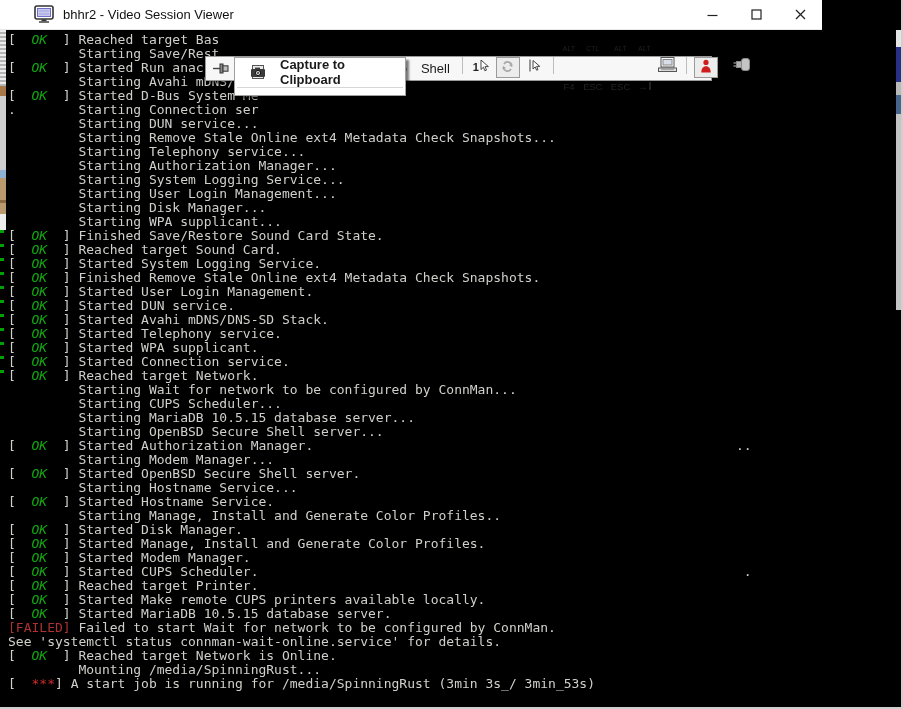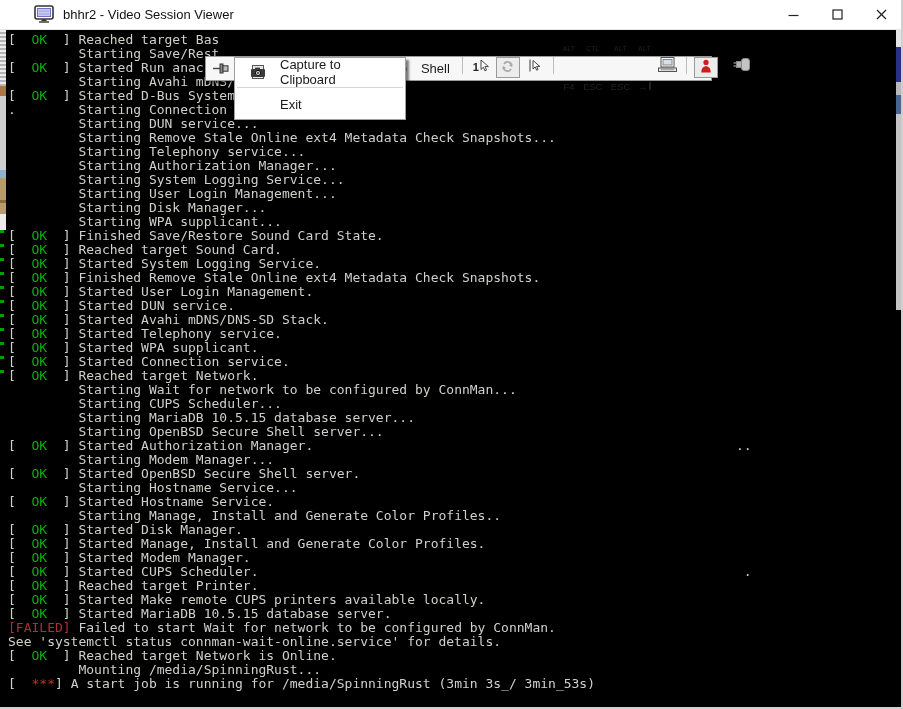--- a/index.html
+++ b/index.html
@@ -3,38 +3,38 @@
 <meta charset="utf-8">
 <style>
   html,body{margin:0;padding:0;background:#333;}
   #screen{
     position:relative;width:903px;height:709px;overflow:hidden;
     background:var(--c-bg,#000);
     font-family:"Liberation Sans",sans-serif;
   }
   
   .titlebar{
-    position:absolute;left:0;top:0;width:903px;height:30px;background:#ffffff;
+    position:absolute;left:0;top:0;width:822px;height:30px;background:#ffffff;
     z-index:20;display:flex;align-items:center;border-bottom:1px solid #e8e8e8;box-sizing:border-box;
   }
   .title-icon{margin-left:34px;display:flex;align-items:center;}
   .title-text{margin-left:9px;font-size:13px;color:#111;}
   .win-controls{position:absolute;right:0;top:0;height:30px;display:flex;align-items:stretch;}
   .win-btn{width:44px;display:flex;align-items:center;justify-content:center;cursor:default;}
   
   .console{
     position:absolute;left:0;top:30px;width:903px;height:679px;background:var(--c-bg,#000);z-index:1;
   }
   #console-lines{
     position:absolute;left:8px;top:3px;
     font-family:"DejaVu Sans Mono",monospace;font-size:13px;line-height:14px;
     color:var(--c-text,#d0d0cb);white-space:pre;
   }
   .cl{height:14px;}
-  .c-ok{color:var(--c-ok,#10ac10);}
+  .c-ok{color:var(--c-ok,#10ac10);font-style:italic;}
   .c-fail{color:var(--c-fail,#b23232);}
   .c-stars{color:var(--c-stars,#cc2a2a);}
   
   .strip{position:absolute;z-index:2;}
   .ls1{left:0;top:30px;width:6px;height:56px;background:repeating-linear-gradient(180deg,#ececec 0 2px,#b4b4b4 2px 4px);}
   .ls2{left:0;top:86px;width:6px;height:10px;background:#a87848;}
   .ls3{left:0;top:96px;width:6px;height:74px;background:#cfcfcf;}
   .ls4{left:0;top:170px;width:6px;height:8px;background:#8fb2d4;}
   .ls5{left:0;top:178px;width:6px;height:36px;background:linear-gradient(180deg,#b99a6e 0 60%,#8a6a42 60% 70%,#b99a6e 70%);}
   .ls6{left:0;top:214px;width:6px;height:16px;background:#ececec;}
@@ -65,21 +65,21 @@
   .kb-bottom{font-size:9.5px;color:#222;margin-top:1px;}
   .kb-bottom.tab{display:flex;align-items:center;}
   .kb-bottom.tab::after{content:"";display:inline-block;width:0;height:8px;border-left:2px solid #222;margin-left:1px;}
   .gap10{width:10px;flex:none;}
   
   .dropdown{
     position:absolute;left:234px;top:57px;width:172px;box-sizing:border-box;
     background:#ffffff;border:1px solid #a0a0a0;box-shadow:3px 3px 2px rgba(0,0,0,.5);
     z-index:11;padding:3px 0;
   }
-  .menu-item{display:flex;align-items:center;height:22px;padding:0 8px 0 14px;font-size:13px;color:#1a1a1a;cursor:default;}
+  .menu-item{display:flex;align-items:center;height:22px;padding:0 8px 0 14px;font-size:13px;color:#1a1a1a;cursor:default;font-weight:bold;}
   .mi-icon{width:18px;height:16px;display:flex;align-items:center;justify-content:center;margin-right:13px;flex:none;}
   .menu-sep{height:1px;background:#d6d6d6;margin:4px 2px;}
   .exit-row{height:24px;}
 </style>
 </head>
 <body>
 
 <div id="screen">
 
   <div class="console">
@@ -242,19 +242,15 @@
           <rect x="2.5" y="0.5" width="11" height="13" fill="#e9e9e9" stroke="#555"></rect>
           <rect x="1" y="4" width="14" height="8" rx="1" fill="#3a3a3a"></rect>
           <rect x="5" y="2.6" width="5" height="2" fill="#3a3a3a"></rect>
           <circle cx="8" cy="8" r="2.6" fill="#cfcfcf" stroke="#111"></circle>
           <circle cx="8" cy="8" r="1" fill="#3a3a3a"></circle>
         </svg>
       </span>
       <span>Capture to Clipboard</span>
     </div>
     <div class="menu-sep"></div>
-    <div class="menu-item exit-row">
-      <span class="mi-icon"></span>
-      <span>Exit</span>
-    </div>
   </div>
 
 </div>
 
 </body></html>

